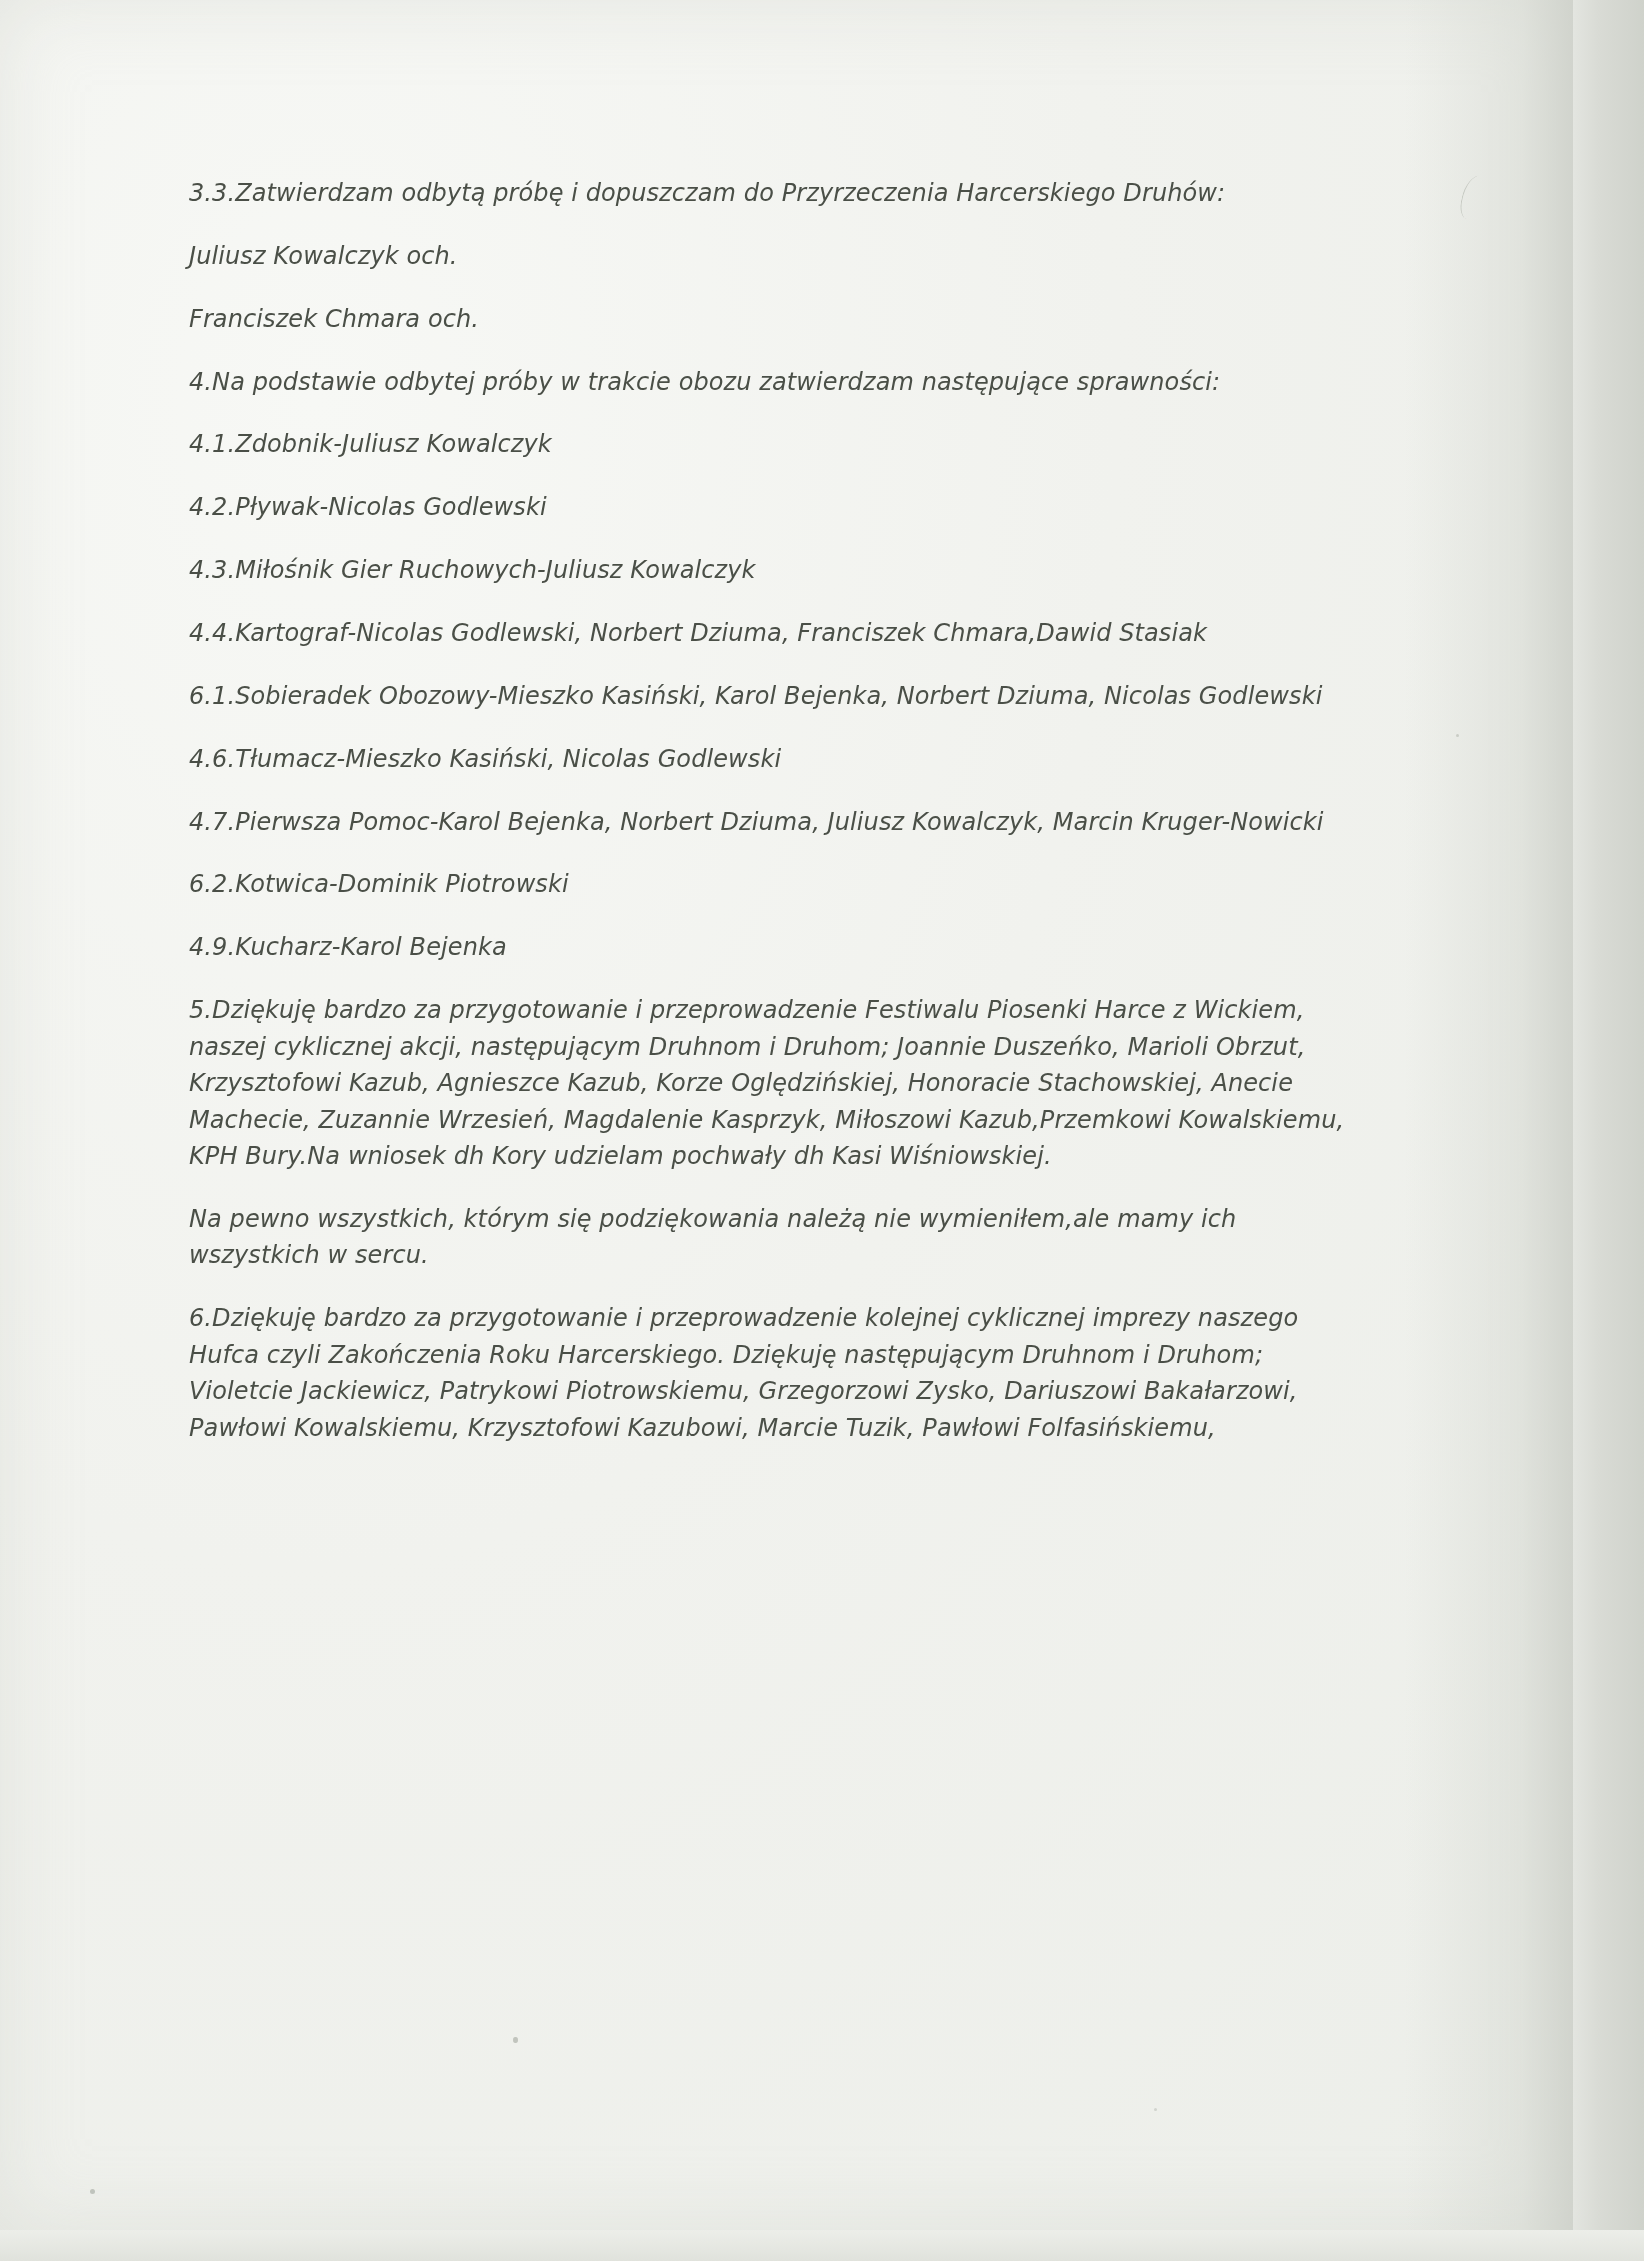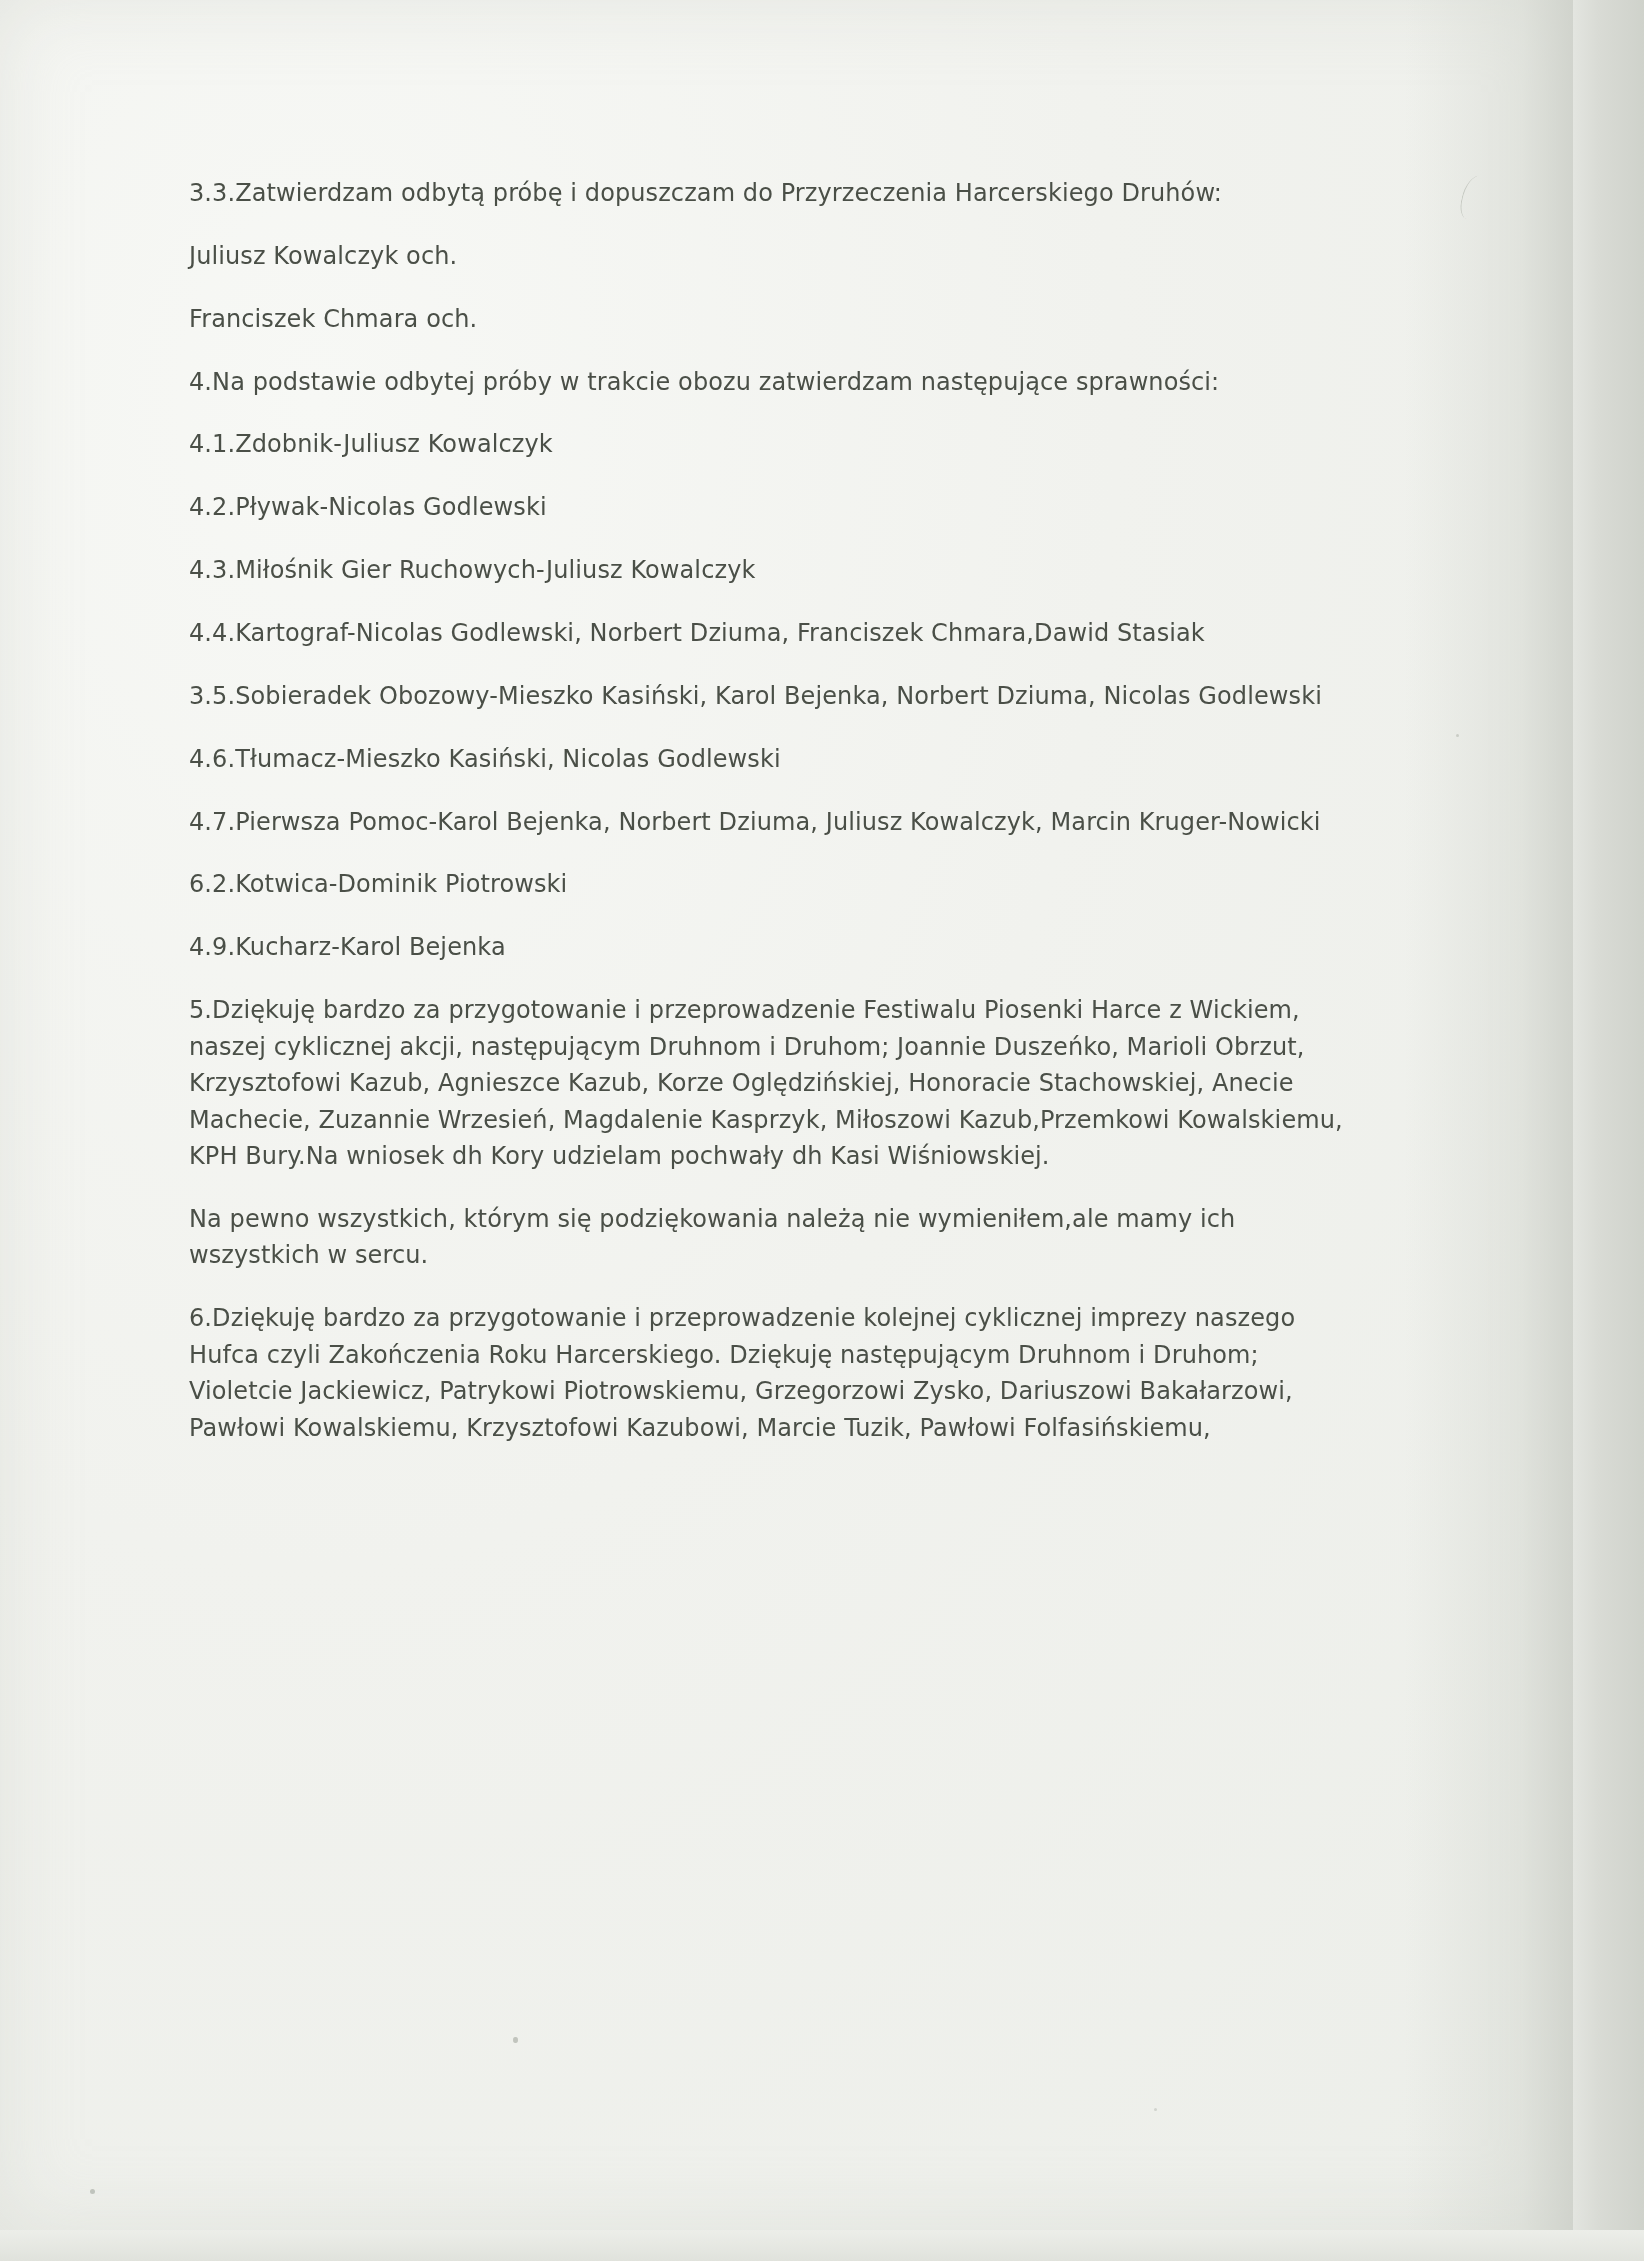--- a/index.html
+++ b/index.html
@@ -58,20 +58,21 @@
   
   #doc-body {
     position: absolute;
     left: 189px;
     top: 175px;
     width: 1180px;
     color: #4a4f47;
     font-size: 24px;
     line-height: 1.52;
     letter-spacing: 0.1px;
+    font-style: italic;
   }
   .para {
     margin: 0 0 26.4px 0;
     text-align: left;
     white-space: pre-wrap;
   }
   .para:last-child { margin-bottom: 12px; }
 
   
   .speck {
@@ -114,21 +115,21 @@
 
 <div id="doc-body">
   <p class="para">3.3.Zatwierdzam odbytą próbę i dopuszczam do Przyrzeczenia Harcerskiego Druhów:</p>
   <p class="para">Juliusz Kowalczyk och.</p>
   <p class="para">Franciszek Chmara och.</p>
   <p class="para">4.Na podstawie odbytej próby w trakcie obozu zatwierdzam następujące sprawności:</p>
   <p class="para">4.1.Zdobnik-Juliusz Kowalczyk</p>
   <p class="para">4.2.Pływak-Nicolas Godlewski</p>
   <p class="para">4.3.Miłośnik Gier Ruchowych-Juliusz Kowalczyk</p>
   <p class="para">4.4.Kartograf-Nicolas Godlewski, Norbert Dziuma, Franciszek Chmara,Dawid Stasiak</p>
-  <p class="para">3.5.Sobieradek Obozowy-Mieszko Kasiński, Karol Bejenka, Norbert Dziuma, Nicolas Godlewski</p>
+  <p class="para">6.1.Sobieradek Obozowy-Mieszko Kasiński, Karol Bejenka, Norbert Dziuma, Nicolas Godlewski</p>
   <p class="para">4.6.Tłumacz-Mieszko Kasiński, Nicolas Godlewski</p>
   <p class="para">4.7.Pierwsza Pomoc-Karol Bejenka, Norbert Dziuma, Juliusz Kowalczyk, Marcin Kruger-Nowicki</p>
   <p class="para">6.2.Kotwica-Dominik Piotrowski</p>
   <p class="para">4.9.Kucharz-Karol Bejenka</p>
   <p class="para">5.Dziękuję bardzo za przygotowanie i przeprowadzenie Festiwalu Piosenki Harce z Wickiem, naszej cyklicznej akcji, następującym Druhnom i Druhom; Joannie Duszeńko, Marioli Obrzut, Krzysztofowi Kazub, Agnieszce Kazub, Korze Oględzińskiej, Honoracie Stachowskiej, Anecie Machecie, Zuzannie Wrzesień, Magdalenie Kasprzyk, Miłoszowi Kazub,Przemkowi Kowalskiemu, KPH Bury.Na wniosek dh Kory udzielam pochwały dh Kasi Wiśniowskiej.</p>
   <p class="para">Na pewno wszystkich, którym się podziękowania należą nie wymieniłem,ale mamy ich wszystkich w sercu.</p>
   <p class="para">6.Dziękuję bardzo za przygotowanie i przeprowadzenie kolejnej cyklicznej imprezy naszego Hufca czyli Zakończenia Roku Harcerskiego. Dziękuję następującym Druhnom i Druhom; Violetcie Jackiewicz, Patrykowi Piotrowskiemu, Grzegorzowi Zysko, Dariuszowi Bakałarzowi, Pawłowi Kowalskiemu, Krzysztofowi Kazubowi, Marcie Tuzik, Pawłowi Folfasińskiemu,</p>
 </div>
 
 

